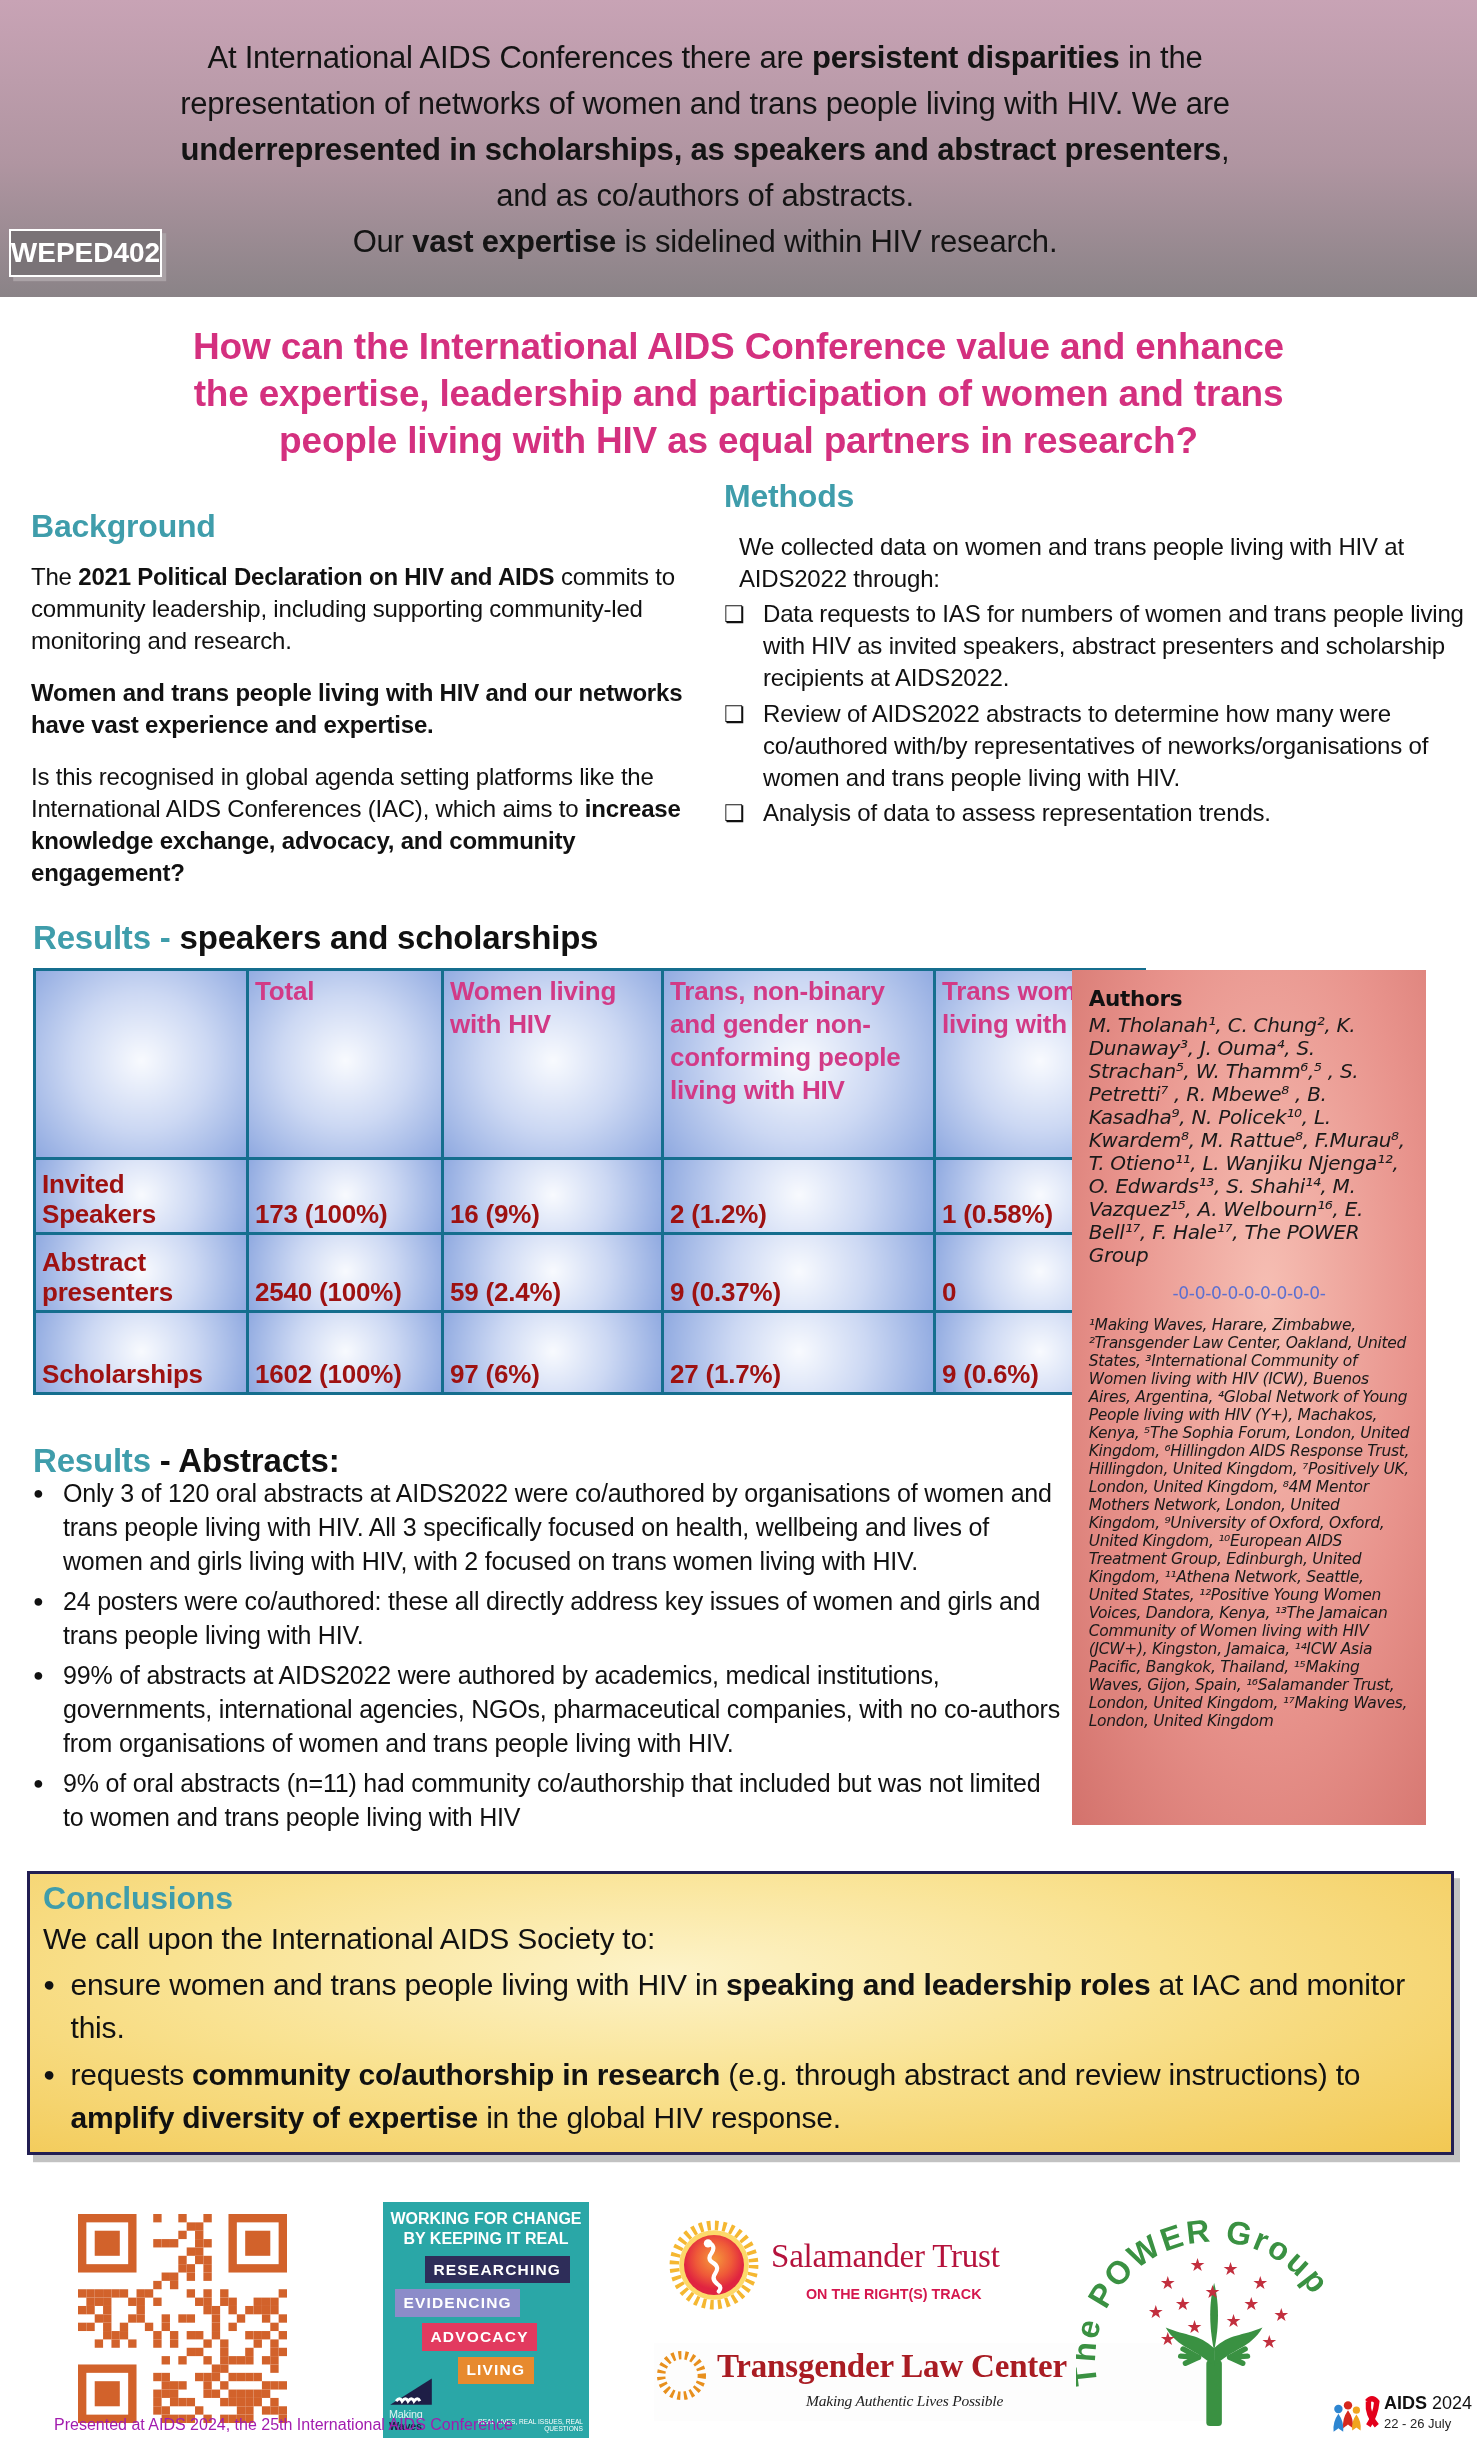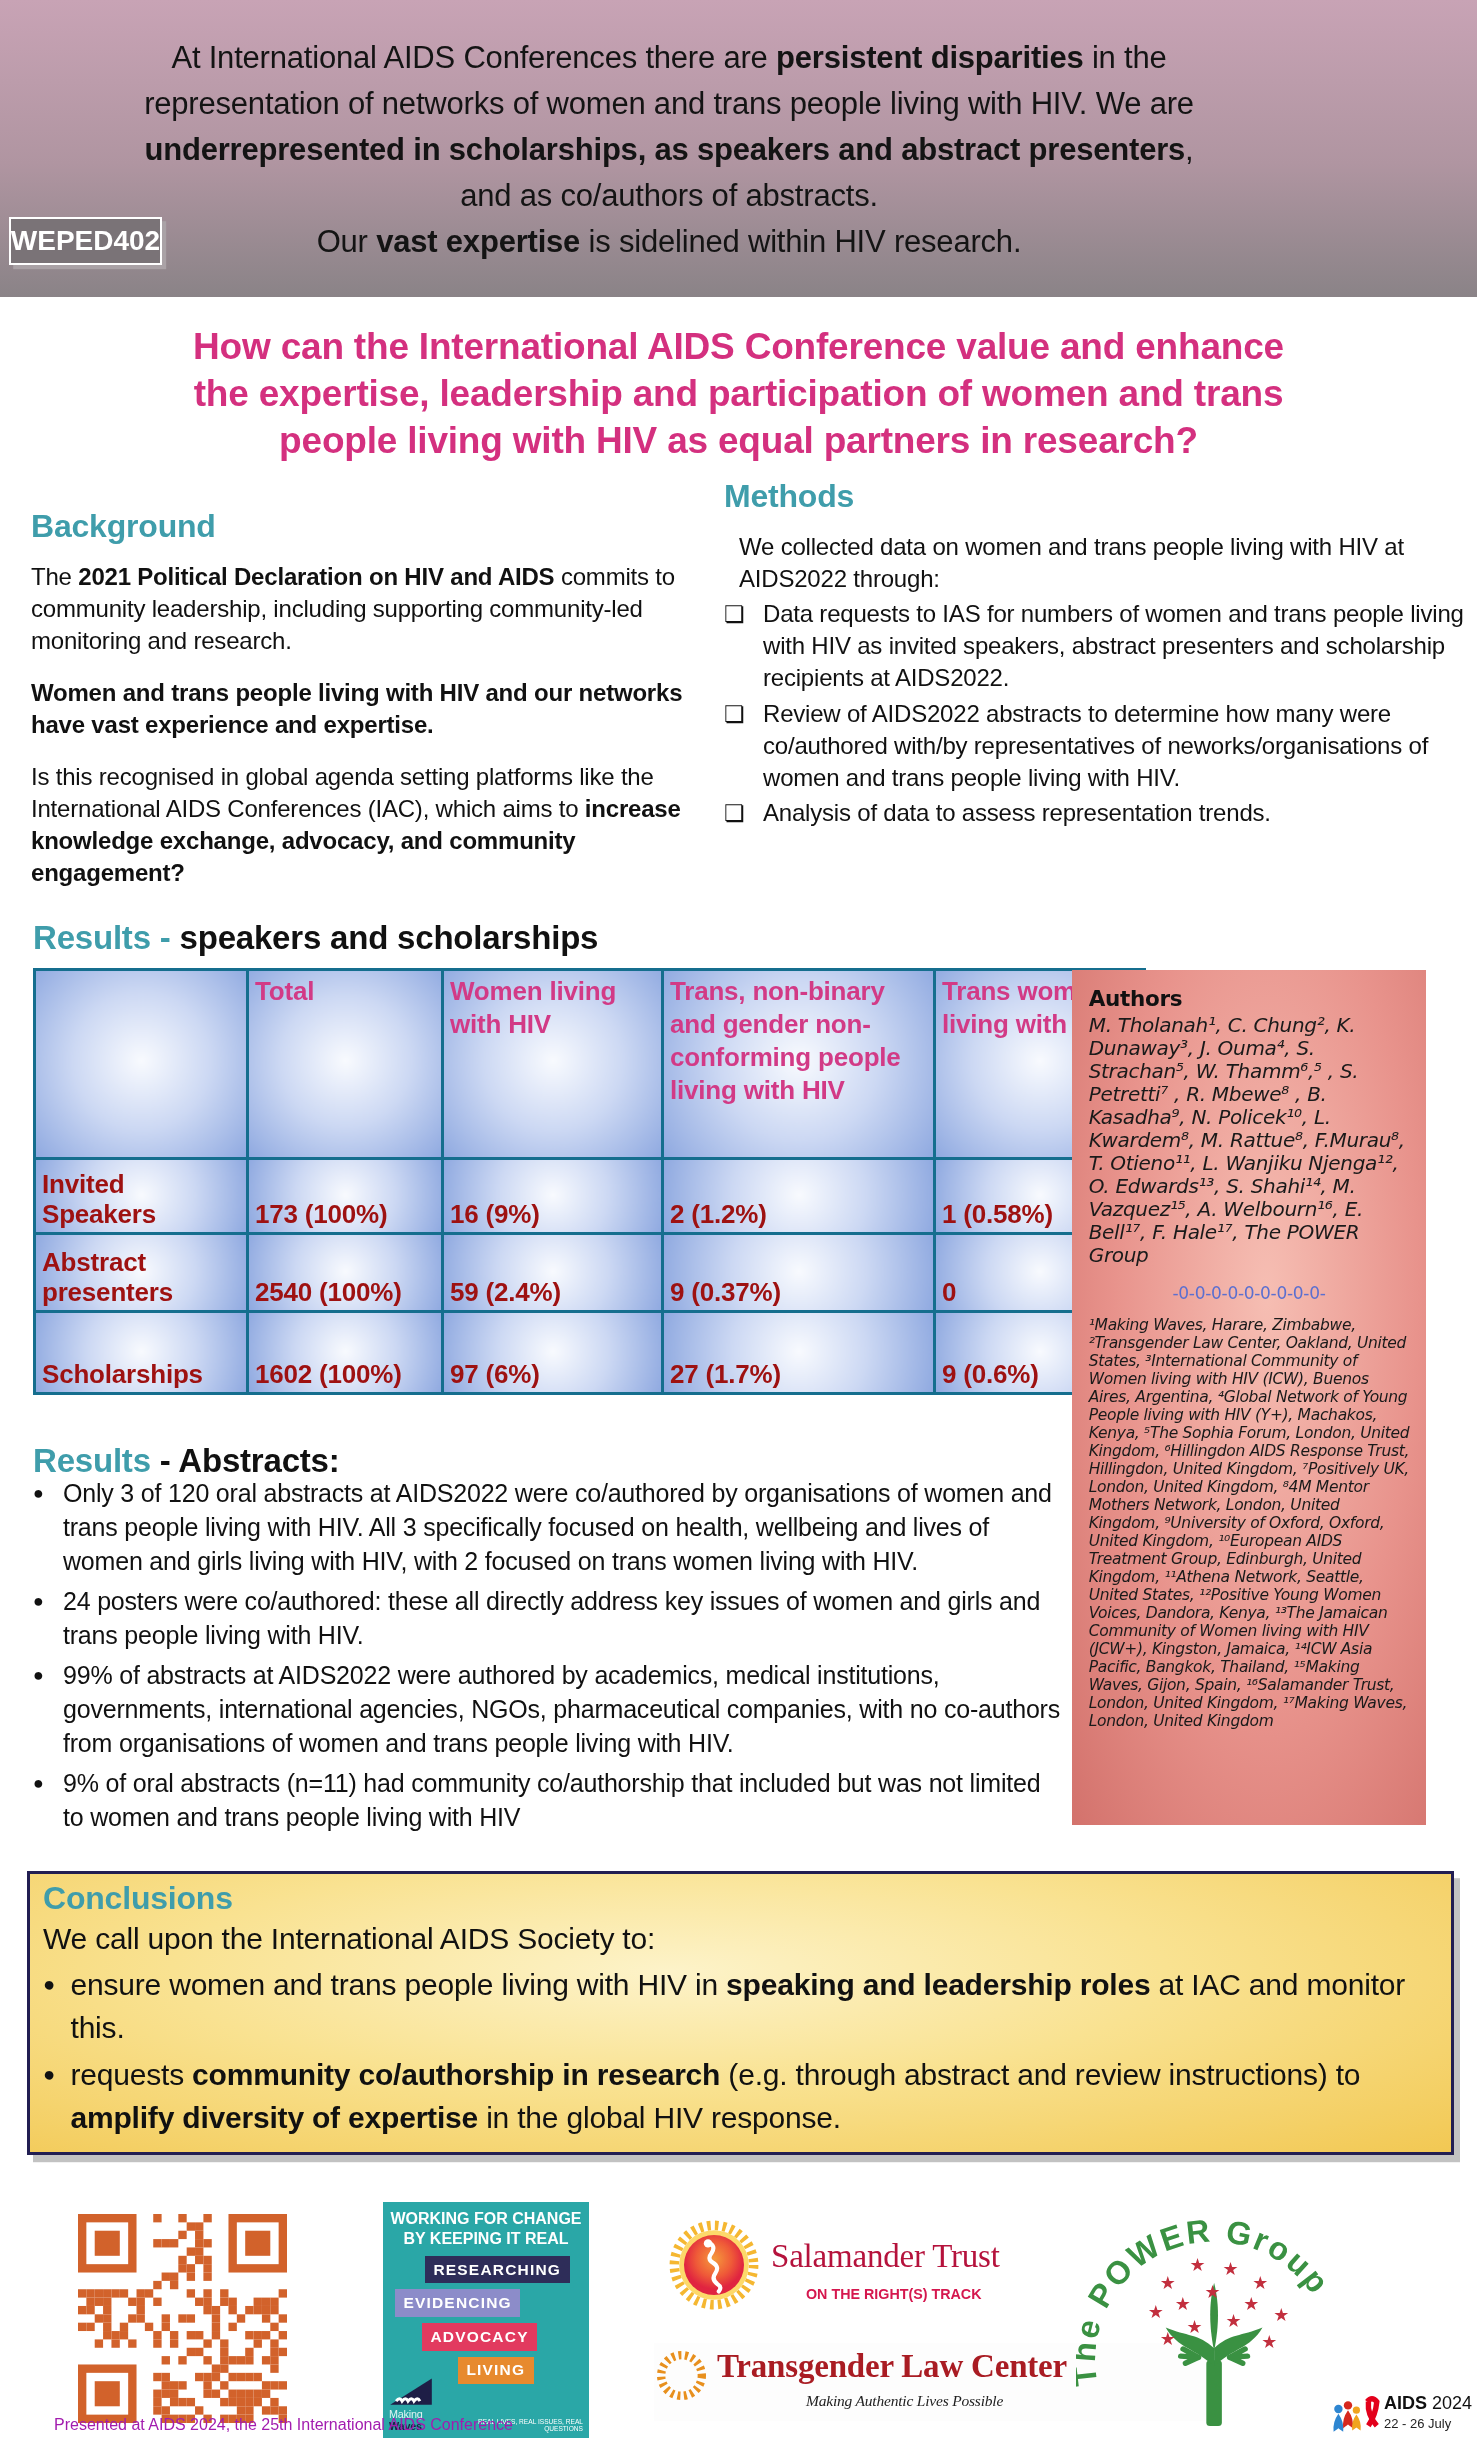--- a/index.html
+++ b/index.html
@@ -5,22 +5,22 @@
   html,body{margin:0;padding:0;background:#e8e8e8;}
   #poster{position:relative;width:1477px;height:2462px;background:#ffffff;
     font-family:"Liberation Sans",sans-serif;color:#111;letter-spacing:-0.2px;overflow:hidden;}
   .b{font-weight:bold;}
   .ln{display:block;}
 
   
   #banner{position:absolute;left:0;top:0;width:1477px;height:297px;
     background:linear-gradient(180deg,#c8a3b5 0%,#b095a1 55%,#8a8387 100%);}
   #banner-text{position:absolute;left:0;top:35px;width:1338px;text-align:center;
-    font-size:31px;line-height:46px;color:#141414;}
-  #badge{position:absolute;left:9px;top:217px;width:149px;height:44px;
+    font-size:31px;line-height:46px;color:#141414;padding-left:36px;}
+  #badge{position:absolute;left:9px;top:229px;width:149px;height:44px;
     background:#7a7377;border:2.4px solid #ffffff;box-shadow:4.2px 4.2px 0 #aaa2a6;
     display:flex;align-items:center;justify-content:center;
     color:#ffffff;font-size:28px;font-weight:bold;letter-spacing:0;}
 
   
   #question{position:absolute;left:0;top:323px;width:1477px;text-align:center;
     font-size:37px;line-height:47px;font-weight:bold;color:#d4307f;}
 
   
   .sec-h{font-size:32px;font-weight:bold;color:#3f9dab;margin:0 0 15.5px 0;}

